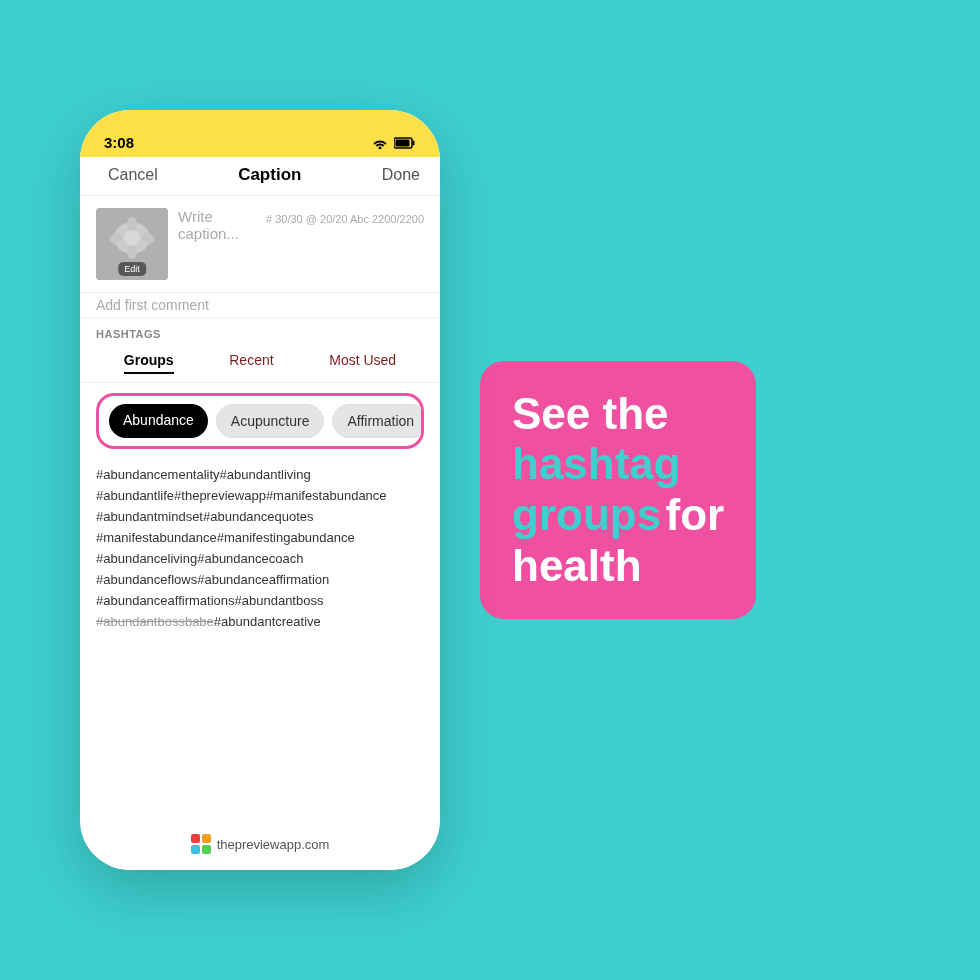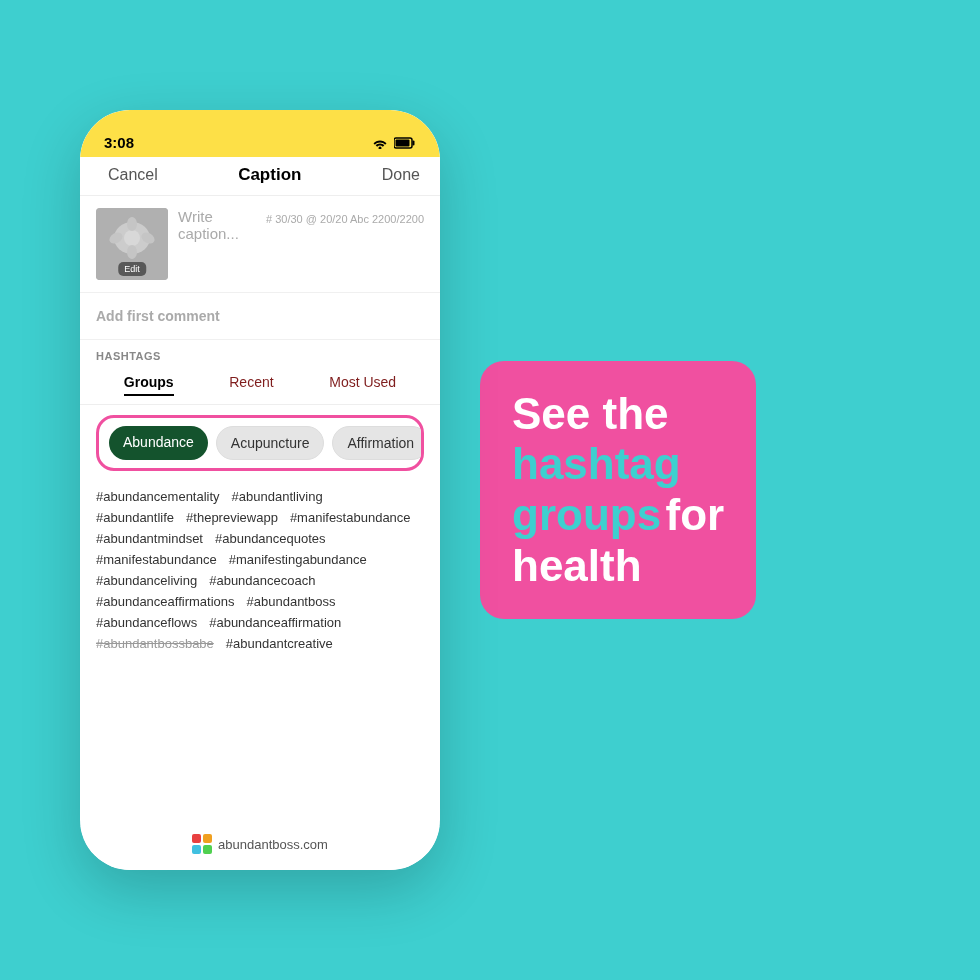--- a/index.html
+++ b/index.html
@@ -154,27 +154,26 @@
 
     .caption-counters {
       font-size: 11px;
       color: #aaa;
       text-align: right;
       margin-top: 5px;
     }
 
     
     .first-comment {
-      padding: 15px 16px;
+      padding: 4px 16px;
       font-size: 14px;
       color: #aaa;
       border-top: 1px solid #f0f0f0;
       border-bottom: 1px solid #f0f0f0;
       flex-shrink: 0;
-      font-weight: bold;
     }
 
     
     .hashtags-section {
       flex-shrink: 0;
     }
 
     .hashtags-label {
       padding: 10px 16px 4px 16px;
       font-size: 11px;
@@ -223,40 +222,39 @@
     .tag-group-chip {
       padding: 8px 14px;
       border-radius: 20px;
       font-size: 14px;
       font-weight: 500;
       white-space: nowrap;
       flex-shrink: 0;
     }
 
     .tag-group-chip.selected {
-      background: #14532d;
+      background: #000000;
       color: white;
     }
 
     .tag-group-chip.unselected {
       background: #e5e5e5;
       color: #333;
       border: 1px solid #ddd;
     }
 
     
     .hashtag-list {
       padding: 8px 16px;
       overflow-y: auto;
       flex: 1;
     }
 
     .hashtag-row {
       display: flex;
-      gap: 12px;
       margin-bottom: 6px;
       flex-wrap: wrap;
     }
 
     .hashtag-item {
       font-size: 13px;
       color: #333;
     }
 
     .hashtag-item.strikethrough {
@@ -414,42 +412,42 @@
         </div>
         <div class="hashtag-row">
           <span class="hashtag-item">#manifestabundance</span>
           <span class="hashtag-item">#manifestingabundance</span>
         </div>
         <div class="hashtag-row">
           <span class="hashtag-item">#abundanceliving</span>
           <span class="hashtag-item">#abundancecoach</span>
         </div>
         <div class="hashtag-row">
+          <span class="hashtag-item">#abundanceflows</span>
+          <span class="hashtag-item">#abundanceaffirmation</span>
+        </div>
+        <div class="hashtag-row">
           <span class="hashtag-item">#abundanceaffirmations</span>
           <span class="hashtag-item">#abundantboss</span>
-        </div>
-        <div class="hashtag-row">
-          <span class="hashtag-item">#abundanceflows</span>
-          <span class="hashtag-item">#abundanceaffirmation</span>
         </div>
         <div class="hashtag-row">
           <span class="hashtag-item strikethrough">#abundantbossbabe</span>
           <span class="hashtag-item">#abundantcreative</span>
         </div>
       </div>
 
       <div class="phone-footer">
 
         <svg class="logo-svg" viewBox="0 0 20 20">
           <rect x="0" y="0" width="9" height="9" rx="2" fill="#e84040"></rect>
           <rect x="11" y="0" width="9" height="9" rx="2" fill="#f0a020"></rect>
           <rect x="0" y="11" width="9" height="9" rx="2" fill="#40c0e0"></rect>
           <rect x="11" y="11" width="9" height="9" rx="2" fill="#50d050"></rect>
         </svg>
-        <span class="brand-text">abundantboss.com</span>
+        <span class="brand-text">thepreviewapp.com</span>
       </div>
 
     </div>
   </div>
 
   <div class="right-content">
     <div class="pink-box">
       <div>
         <span class="see-the-text">See the</span>
       </div>

